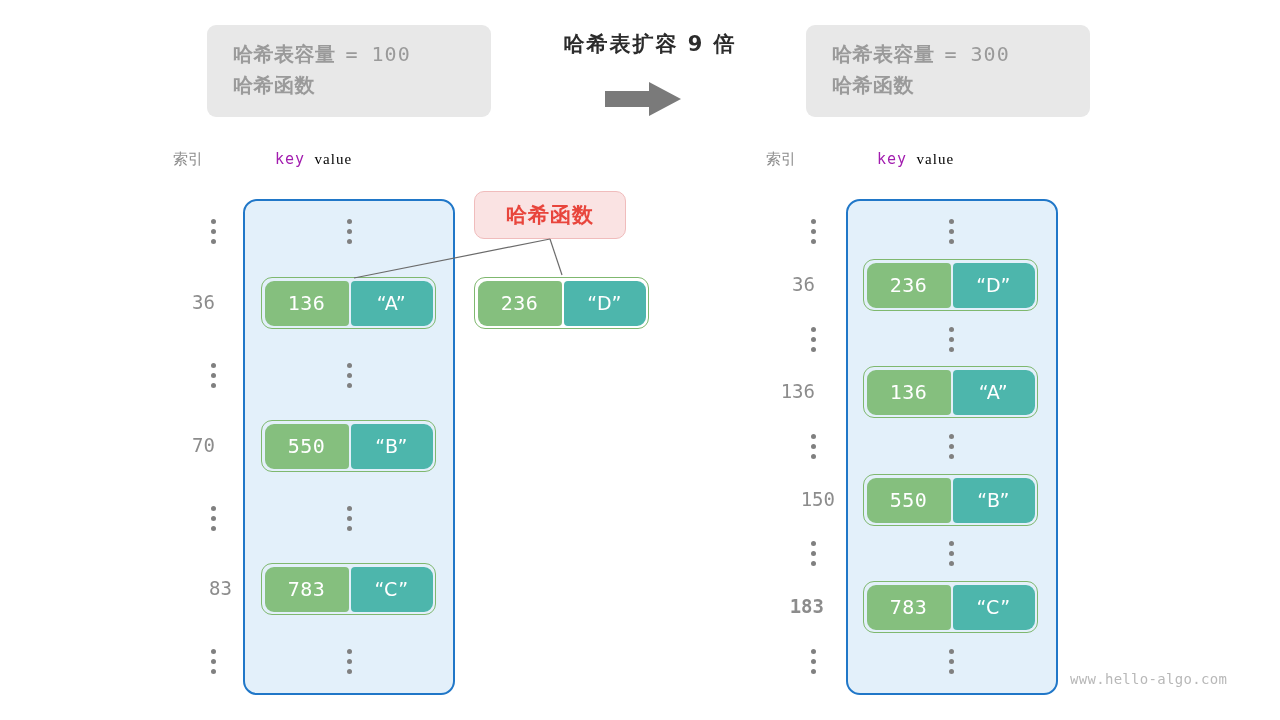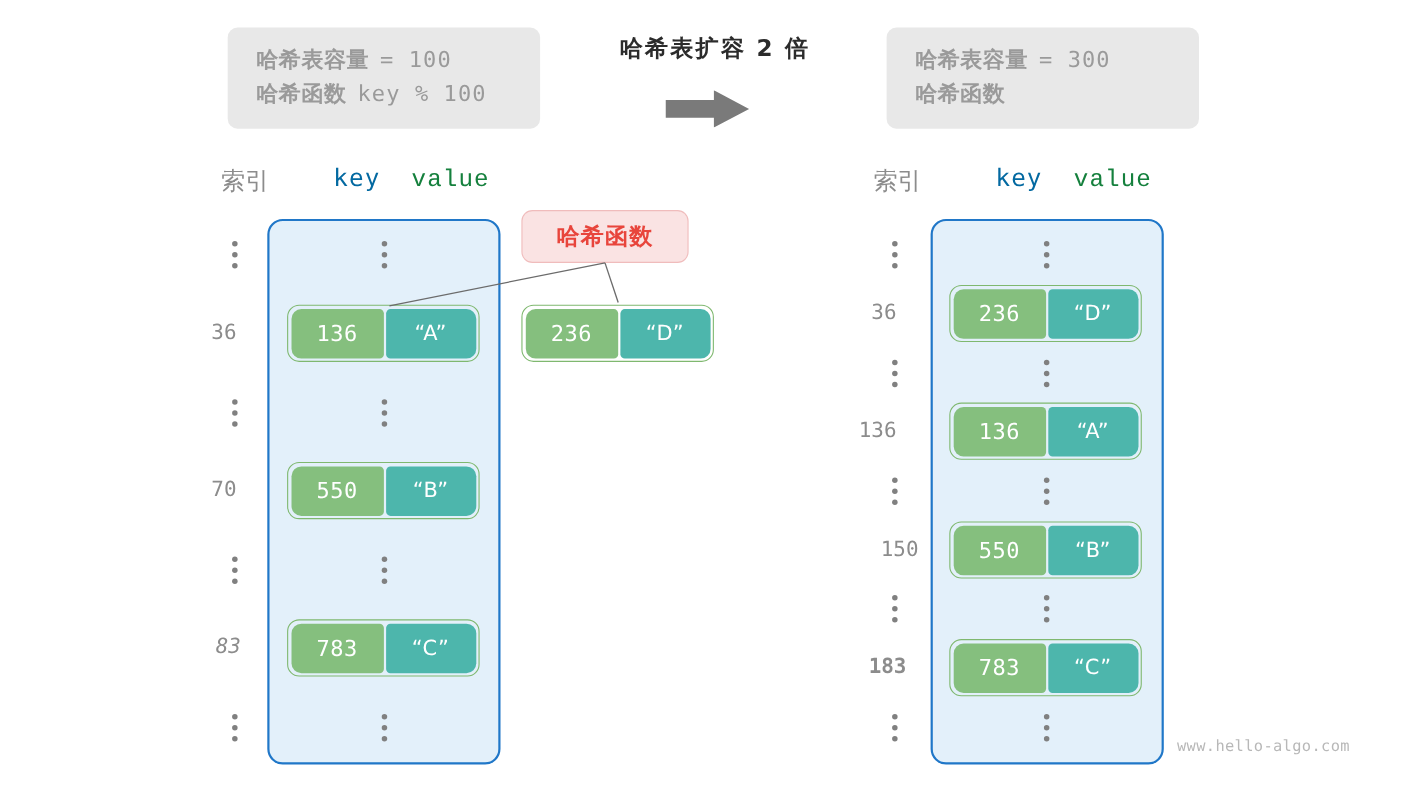--- a/index.html
+++ b/index.html
@@ -64,33 +64,32 @@
     position: absolute;
     left: 605px;
     top: 82px;
     width: 76px;
     height: 34px;
   }
 
   
   .col-head {
     position: absolute;
-    font-size: 22px;
+    font-size: 15px;
     white-space: pre;
-    margin-left: 28px;
   }
   .head-index { color: #8c8c8c; }
   .head-key {
-    color: #0369a1;
+    color: #a21caf;
     font-family: "DejaVu Sans Mono", "Liberation Mono", monospace;
     letter-spacing: 1px;
   }
   .head-value {
-    color: #15803d;
-    font-family: Liberation Mono, monospace;
+    color: #000000;
+    font-family: Liberation Serif, serif;
     letter-spacing: 1px;
   }
   #head-index-left  { left: 173px; top: 150px; }
   #head-kv-left     { left: 275px; top: 150px; }
   #head-index-right { left: 766px; top: 150px; }
   #head-kv-right    { left: 877px; top: 150px; }
 
   
   .bucket {
     position: absolute;
@@ -208,25 +207,24 @@
 </head>
 <body>
 
 <div class="panel" id="panel-left">
   <div class="panel-row">
     <span class="panel-label">哈希表容量</span>
     <span class="panel-value">= 100</span>
   </div>
   <div class="panel-row">
     <span class="panel-label">哈希函数</span>
-    <span class="panel-value">key % 100</span>
   </div>
 </div>
 
-<div id="center-title">哈希表扩容 2 倍</div>
+<div id="center-title">哈希表扩容 9 倍</div>
 <svg id="arrow" viewBox="0 0 76 34">
   <path d="M0 9 L44 9 L44 0 L76 17 L44 34 L44 25 L0 25 Z" fill="#7a7a7a"></path>
 </svg>
 
 <div class="panel" id="panel-right">
   <div class="panel-row">
     <span class="panel-label">哈希表容量</span>
     <span class="panel-value">= 300</span>
   </div>
   <div class="panel-row">
@@ -289,21 +287,21 @@
           <i></i>
           <i></i>
         </div>
       </div>
     </div>
     <div class="vdots" style="left: 346.5px; top: 506px;">
       <i></i>
       <i></i>
       <i></i>
     </div>
-    <div class="idx" style="left: 139px; top: 577px; font-style: italic;">83</div>
+    <div class="idx" style="left: 152px; top: 577px;">83</div>
     <div class="pair" style="left: 261px; top: 563px;">
       <span class="cell cell-key">783</span>
       <span class="cell cell-val">“C”</span>
     </div>
     <div class="idx dots" style="left: 135px; top: 649px; width: 80px;">
       <div style="position: relative; height: 22px;">
         <div class="vdots" style="left: 75.5px; top: 0px; position: absolute;">
           <i></i>
           <i></i>
           <i></i>

